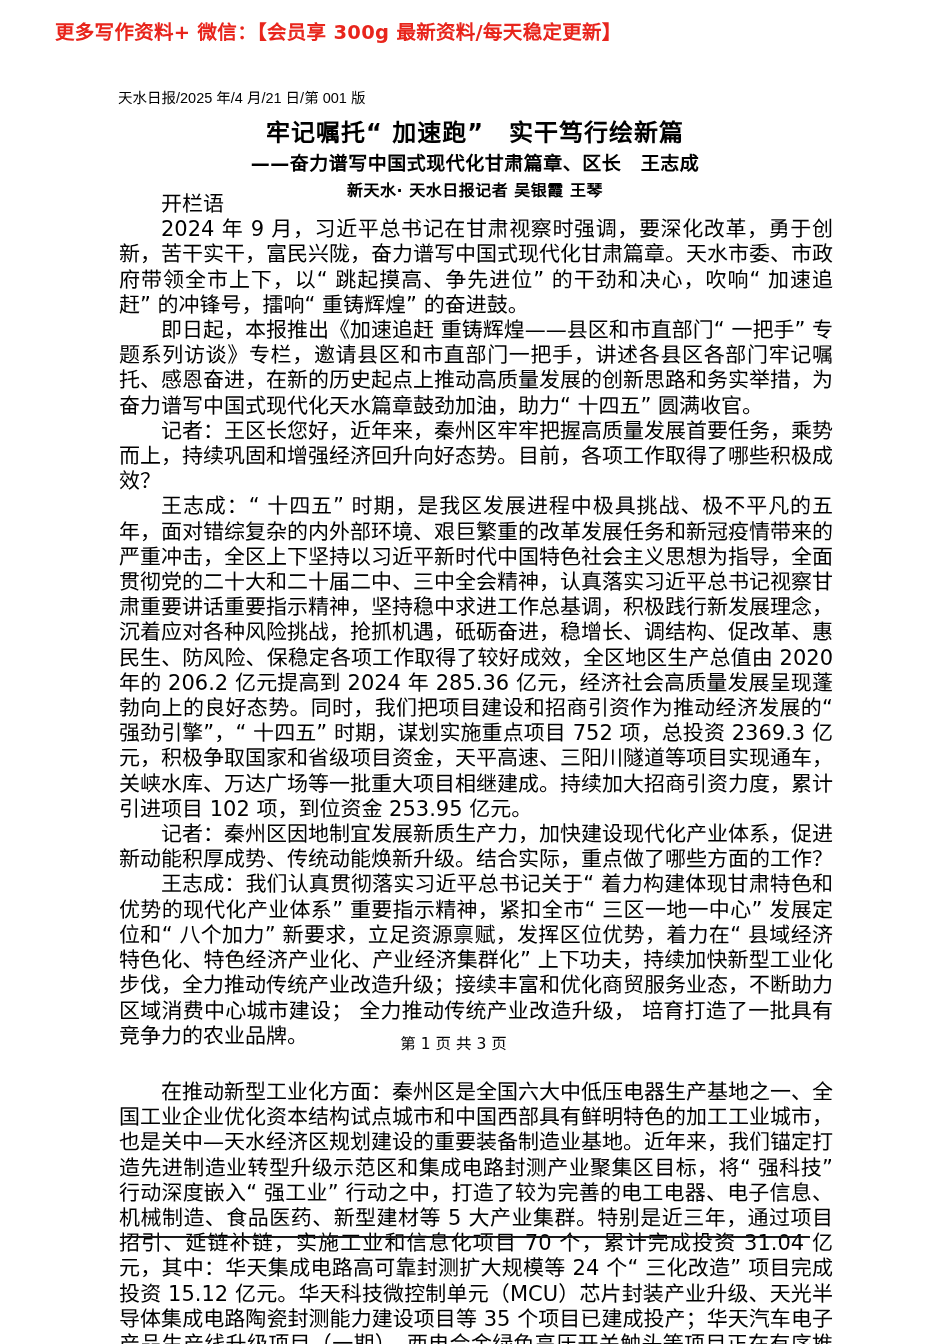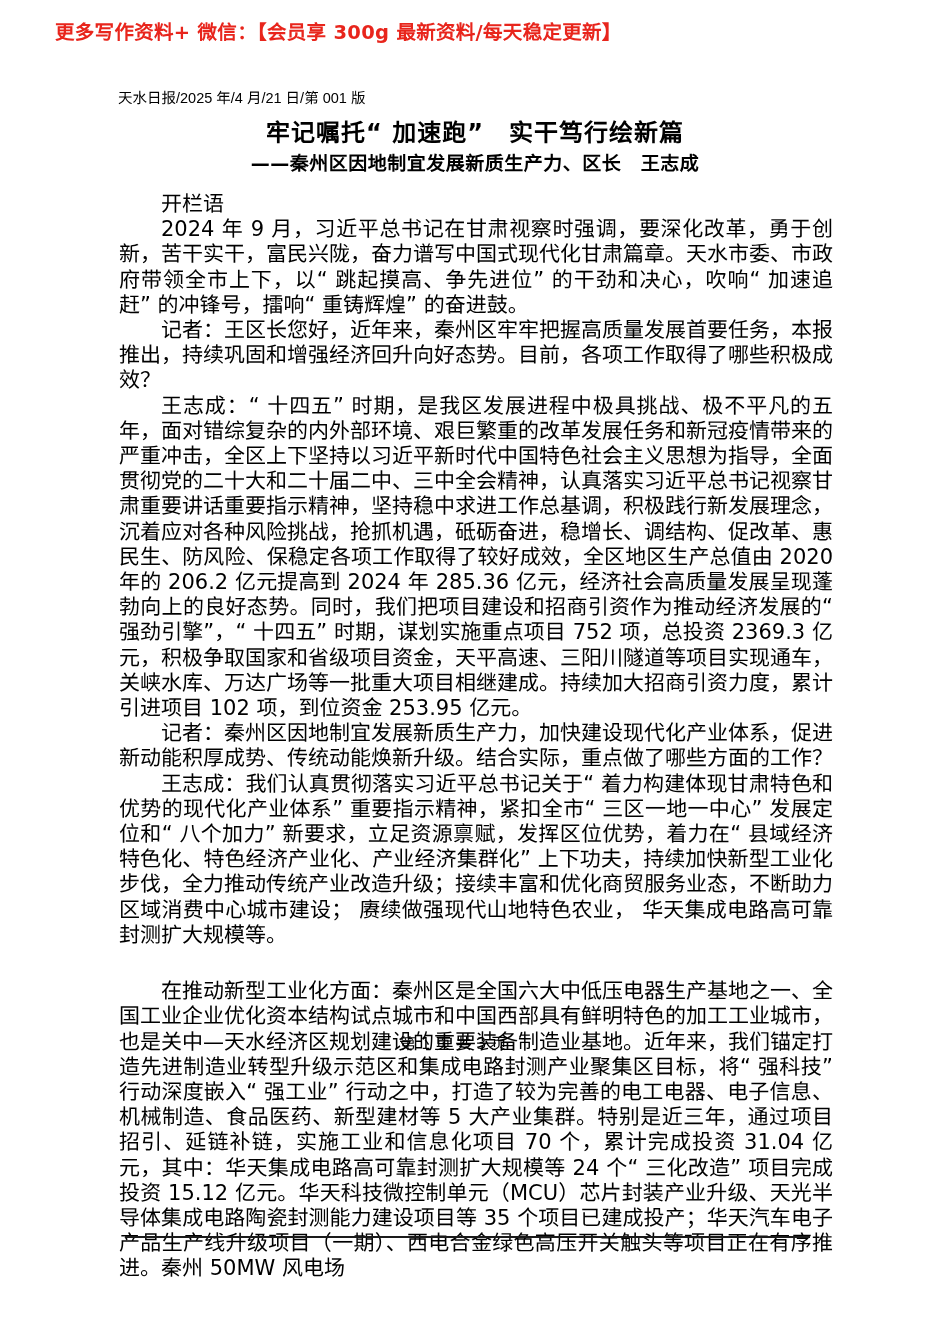--- a/index.html
+++ b/index.html
@@ -155,30 +155,32 @@
 <body>
 
 <div class="page">
 
   <div class="promo-banner">更多写作资料+ 微信：【会员享 300g 最新资料/每天稳定更新】</div>
 
   <div class="masthead">天水日报/2025 年/4 月/21 日/第 001 版</div>
 
   <div class="headline-block">
     <h1 class="headline-main">牢记嘱托“ 加速跑”　实干笃行绘新篇</h1>
-    <h2 class="headline-sub">——秦州区因地制宜发展新质生产力、区长　王志成</h2>
+    <h2 class="headline-sub">——奋力谱写中国式现代化甘肃篇章、区长　王志成</h2>
+    <div class="headline-byline">新天水· 天水日报记者 吴银霞 王琴</div>
   </div>
 
   <div class="body-copy">
     <p class="lead">开栏语</p>
     <p>2024 年 9 月，习近平总书记在甘肃视察时强调，要深化改革，勇于创新，苦干实干，富民兴陇，奋力谱写中国式现代化甘肃篇章。天水市委、市政府带领全市上下，以“ 跳起摸高、争先进位” 的干劲和决心，吹响“ 加速追赶” 的冲锋号，擂响“ 重铸辉煌” 的奋进鼓。</p>
-    <p>记者：王区长您好，近年来，秦州区牢牢把握高质量发展首要任务，本报推出，持续巩固和增强经济回升向好态势。目前，各项工作取得了哪些积极成效？</p>
+    <p>即日起，本报推出《加速追赶 重铸辉煌——县区和市直部门“ 一把手” 专题系列访谈》专栏，邀请县区和市直部门一把手，讲述各县区各部门牢记嘱托、感恩奋进，在新的历史起点上推动高质量发展的创新思路和务实举措，为奋力谱写中国式现代化天水篇章鼓劲加油，助力“ 十四五” 圆满收官。</p>
+    <p>记者：王区长您好，近年来，秦州区牢牢把握高质量发展首要任务，乘势而上，持续巩固和增强经济回升向好态势。目前，各项工作取得了哪些积极成效？</p>
     <p>王志成：“ 十四五” 时期，是我区发展进程中极具挑战、极不平凡的五年，面对错综复杂的内外部环境、艰巨繁重的改革发展任务和新冠疫情带来的严重冲击，全区上下坚持以习近平新时代中国特色社会主义思想为指导，全面贯彻党的二十大和二十届二中、三中全会精神，认真落实习近平总书记视察甘肃重要讲话重要指示精神，坚持稳中求进工作总基调，积极践行新发展理念，沉着应对各种风险挑战，抢抓机遇，砥砺奋进，稳增长、调结构、促改革、惠民生、防风险、保稳定各项工作取得了较好成效，全区地区生产总值由 2020 年的 206.2 亿元提高到 2024 年 285.36 亿元，经济社会高质量发展呈现蓬勃向上的良好态势。同时，我们把项目建设和招商引资作为推动经济发展的“ 强劲引擎”，“ 十四五” 时期，谋划实施重点项目 752 项，总投资 2369.3 亿元，积极争取国家和省级项目资金，天平高速、三阳川隧道等项目实现通车，关峡水库、万达广场等一批重大项目相继建成。持续加大招商引资力度，累计引进项目 102 项，到位资金 253.95 亿元。</p>
     <p>记者：秦州区因地制宜发展新质生产力，加快建设现代化产业体系，促进新动能积厚成势、传统动能焕新升级。结合实际，重点做了哪些方面的工作？</p>
-    <p>王志成：我们认真贯彻落实习近平总书记关于“ 着力构建体现甘肃特色和优势的现代化产业体系” 重要指示精神，紧扣全市“ 三区一地一中心” 发展定位和“ 八个加力” 新要求，立足资源禀赋，发挥区位优势，着力在“ 县域经济特色化、特色经济产业化、产业经济集群化” 上下功夫，持续加快新型工业化步伐，全力推动传统产业改造升级；接续丰富和优化商贸服务业态，不断助力区域消费中心城市建设； 赓续做强现代山地特色农业， 华天集成电路高可靠封测扩大规模等。</p>
+    <p>王志成：我们认真贯彻落实习近平总书记关于“ 着力构建体现甘肃特色和优势的现代化产业体系” 重要指示精神，紧扣全市“ 三区一地一中心” 发展定位和“ 八个加力” 新要求，立足资源禀赋，发挥区位优势，着力在“ 县域经济特色化、特色经济产业化、产业经济集群化” 上下功夫，持续加快新型工业化步伐，全力推动传统产业改造升级；接续丰富和优化商贸服务业态，不断助力区域消费中心城市建设； 全力推动传统产业改造升级， 培育打造了一批具有竞争力的农业品牌。</p>
     <p class="spaced-before">在推动新型工业化方面：秦州区是全国六大中低压电器生产基地之一、全国工业企业优化资本结构试点城市和中国西部具有鲜明特色的加工工业城市，也是关中—天水经济区规划建设的重要装备制造业基地。近年来，我们锚定打造先进制造业转型升级示范区和集成电路封测产业聚集区目标，将“ 强科技” 行动深度嵌入“ 强工业” 行动之中，打造了较为完善的电工电器、电子信息、机械制造、食品医药、新型建材等 5 大产业集群。特别是近三年，通过项目招引、延链补链，实施工业和信息化项目 70 个，累计完成投资 31.04 亿元，其中：华天集成电路高可靠封测扩大规模等 24 个“ 三化改造” 项目完成投资 15.12 亿元。华天科技微控制单元（MCU）芯片封装产业升级、天光半导体集成电路陶瓷封测能力建设项目等 35 个项目已建成投产；华天汽车电子产品生产线升级项目（一期）、西电合金绿色高压开关触头等项目正在有序推进。秦州 50MW 风电场</p>
   </div>
 
   <div class="page-number">第 1 页 共 3 页</div>
 
   <div class="bottom-rule"></div>
 
 
 </div>
 

